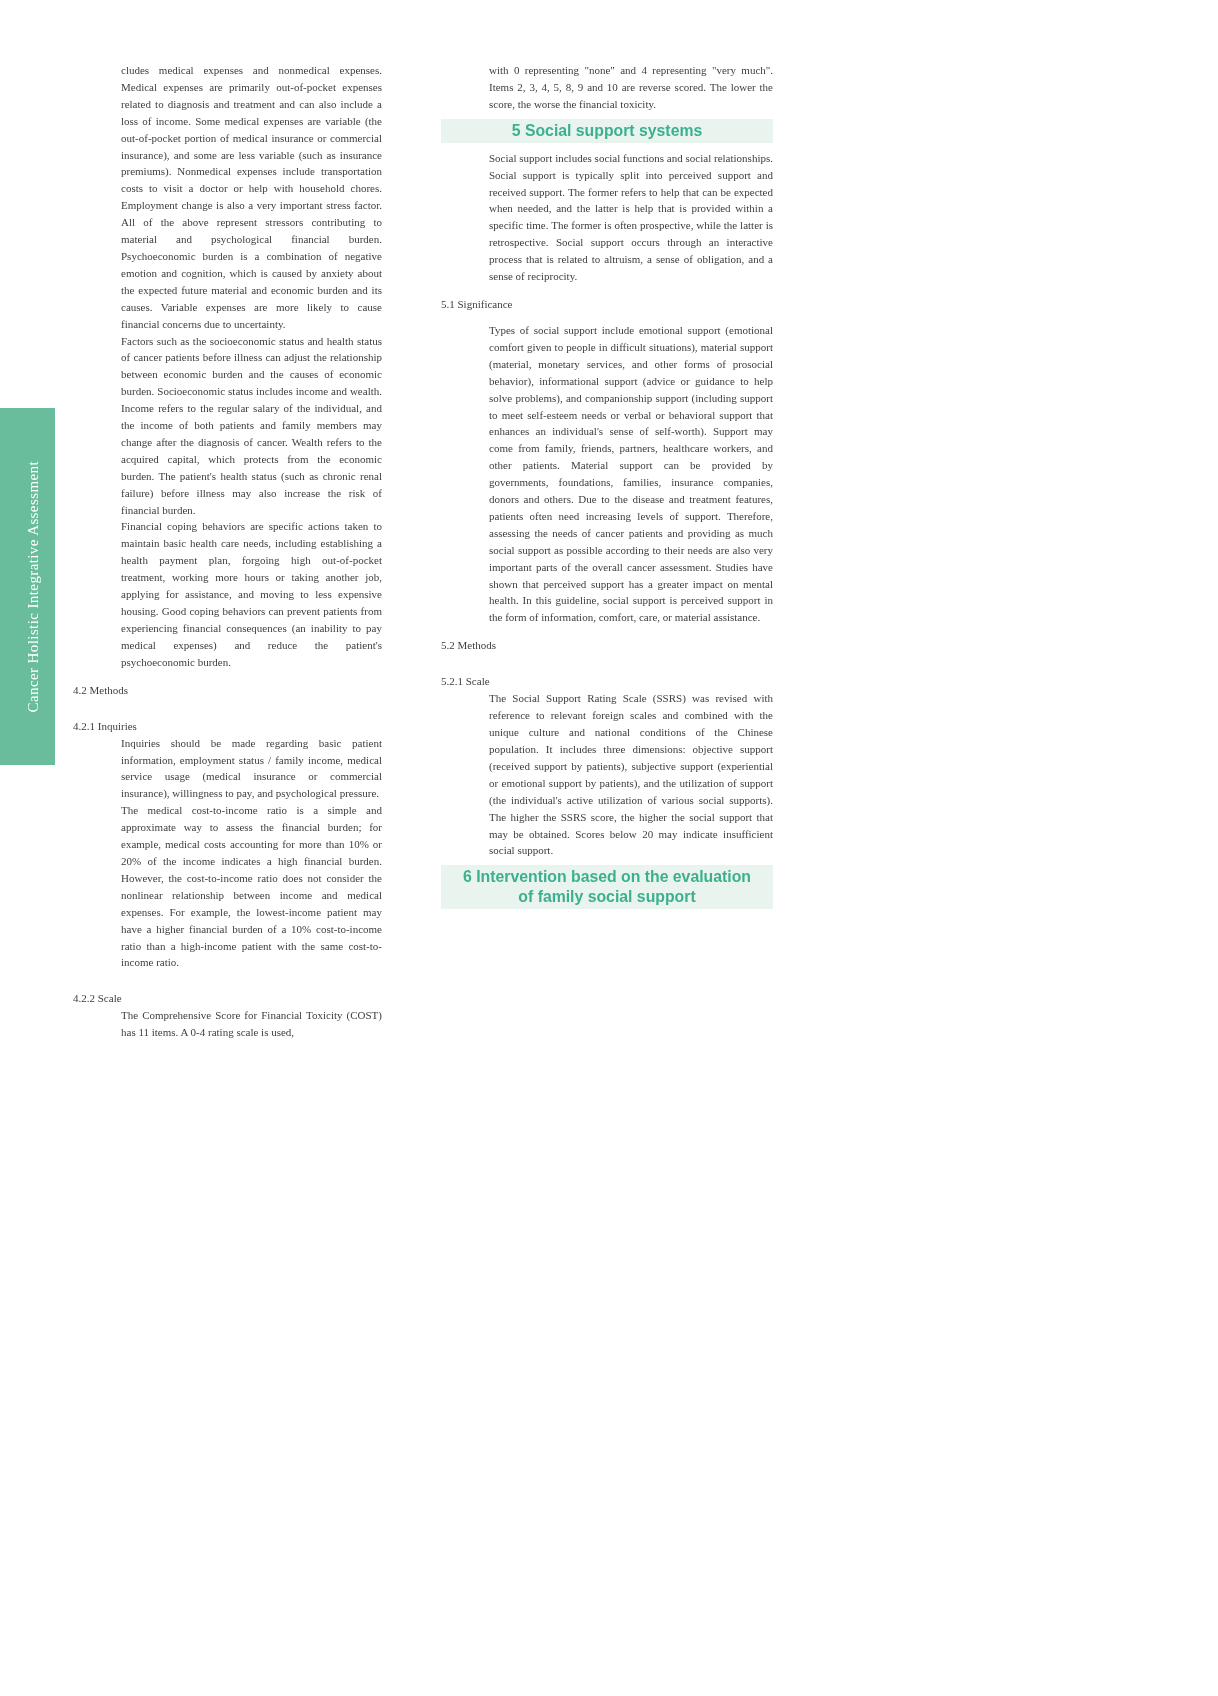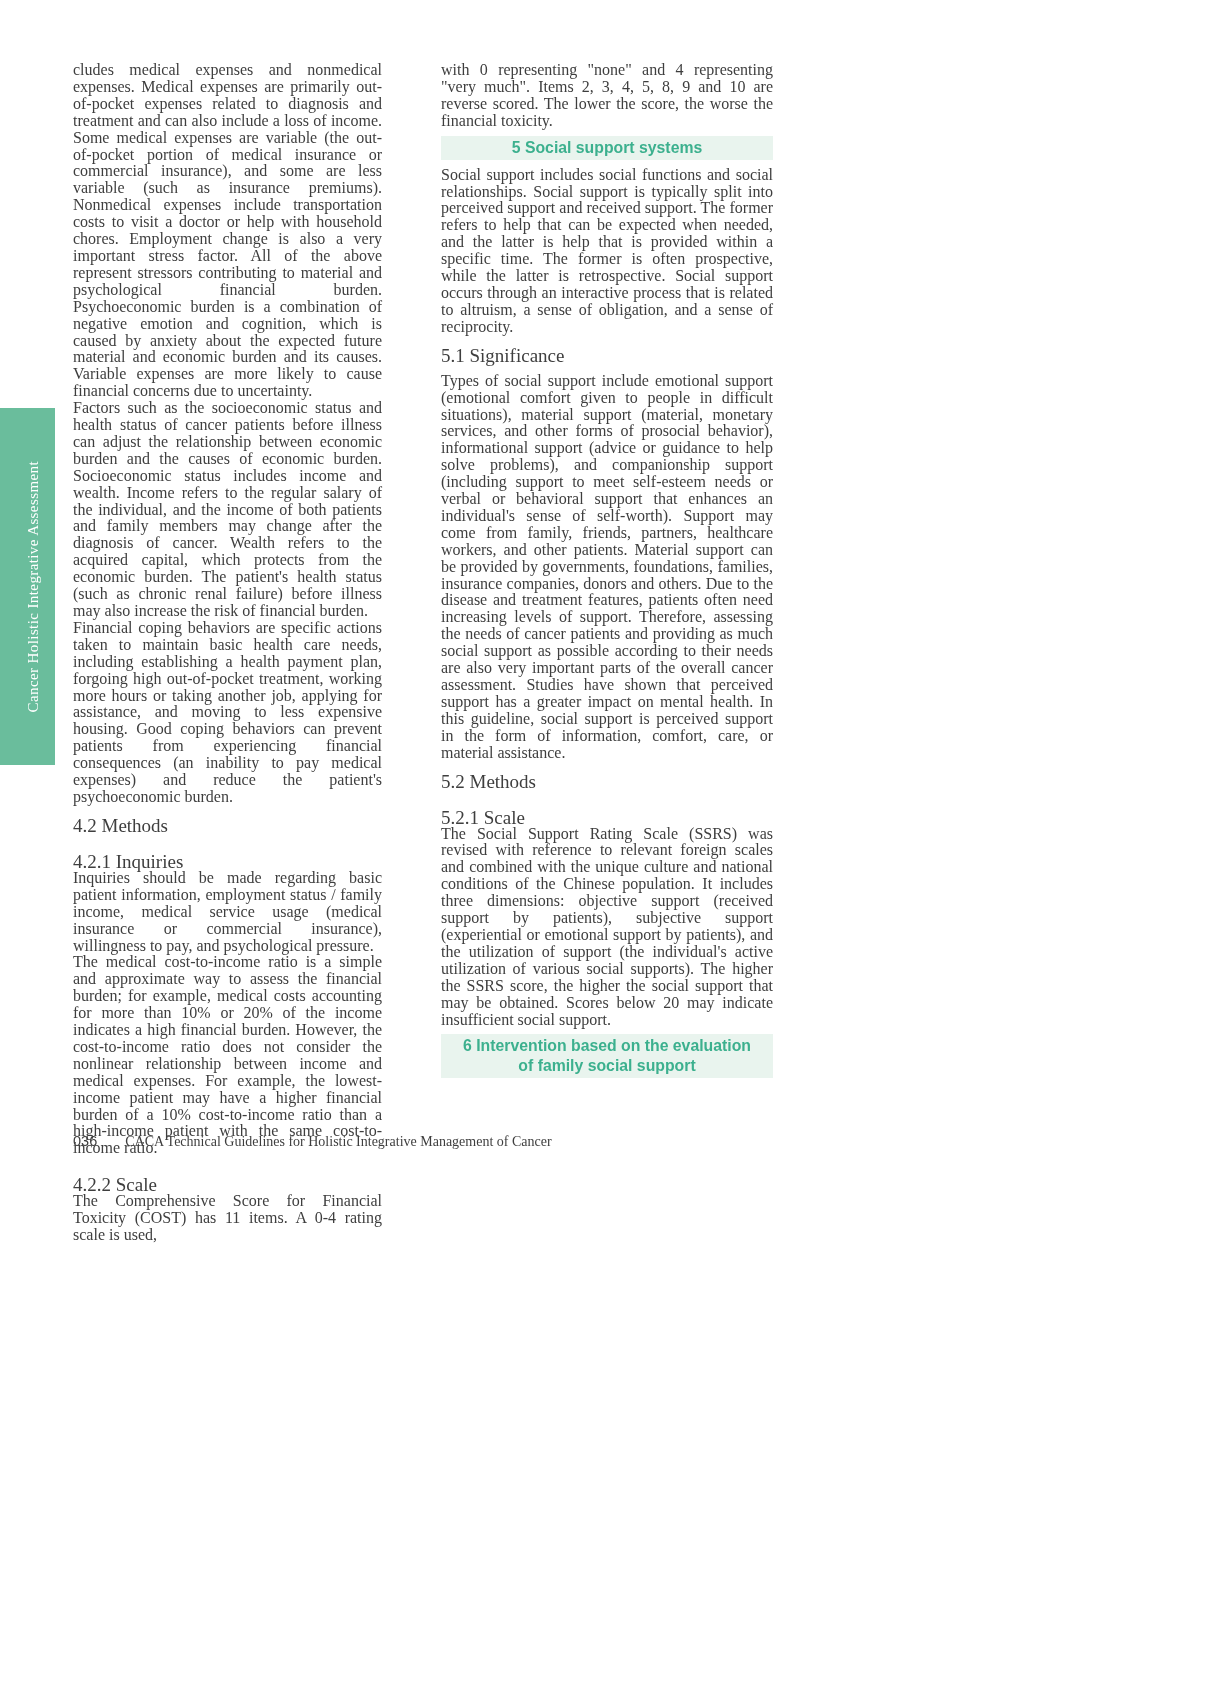--- a/index.html
+++ b/index.html
@@ -18,25 +18,25 @@
   }
   .tab-text {
     writing-mode:vertical-rl; transform:rotate(180deg);
     color:#ffffff; font-size:15px; letter-spacing:0.4px;
     white-space:nowrap;
   }
   .col { position:absolute; top:62px; }
   .col-left  { left:73px;  width:309px; }
   .col-right { left:441px; width:332px; }
   .col p {
-    font-size:16px; line-height:16.9px;
+    font-size:11px; line-height:16.9px;
     text-align:justify; text-justify:inter-word;
-    hyphens:none; -webkit-hyphens:none;
+    hyphens:none;margin-left:48px; -webkit-hyphens:none;
   }
-  .subheading { font-size:19px; line-height:17px; text-align:left; }
+  .subheading { font-size:11px; line-height:17px; text-align:left; }
   .subheading.lvl2 { margin:11px 0 9px 0; }
   .subheading.lvl3 { margin:19px 0 0 0; }
   .green-heading {
     background:var(--heading_band_bg, #e9f4ee);
     color:var(--heading_green, #3cb08e);
     font-family:"Liberation Sans", sans-serif;
     font-weight:bold; font-size:15.8px; line-height:20px;
     text-align:center; padding:2px 20px; margin:6px 0 7px 0;
   }
   .footer {
@@ -79,18 +79,14 @@
     <div class="green-heading">5 Social support systems</div>
     <p>Social support includes social functions and social relationships. Social support is typically split into perceived support and received support. The former refers to help that can be expected when needed, and the latter is help that is provided within a specific time. The former is often prospective, while the latter is retrospective. Social support occurs through an interactive process that is related to altruism, a sense of obligation, and a sense of reciprocity.</p>
     <div class="subheading lvl2">5.1 Significance</div>
     <p>Types of social support include emotional support (emotional comfort given to people in difficult situations), material support (material, monetary services, and other forms of prosocial behavior), informational support (advice or guidance to help solve problems), and companionship support (including support to meet self-esteem needs or verbal or behavioral support that enhances an individual's sense of self-worth). Support may come from family, friends, partners, healthcare workers, and other patients. Material support can be provided by governments, foundations, families, insurance companies, donors and others. Due to the disease and treatment features, patients often need increasing levels of support. Therefore, assessing the needs of cancer patients and providing as much social support as possible according to their needs are also very important parts of the overall cancer assessment. Studies have shown that perceived support has a greater impact on mental health. In this guideline, social support is perceived support in the form of information, comfort, care, or material assistance.</p>
     <div class="subheading lvl2">5.2 Methods</div>
     <div class="subheading lvl3">5.2.1 Scale</div>
     <p>The Social Support Rating Scale (SSRS) was revised with reference to relevant foreign scales and combined with the unique culture and national conditions of the Chinese population. It includes three dimensions: objective support (received support by patients), subjective support (experiential or emotional support by patients), and the utilization of support (the individual's active utilization of various social supports). The higher the SSRS score, the higher the social support that may be obtained. Scores below 20 may indicate insufficient social support.</p>
     <div class="green-heading">6 Intervention based on the evaluation of family social support</div>
   </div>
 
-  <div class="footer">
-    <span class="page-num">036</span>
-    <span class="book-title">CACA Technical Guidelines for Holistic Integrative Management of Cancer</span>
-  </div>
 
 </div>
 
 </body></html>

